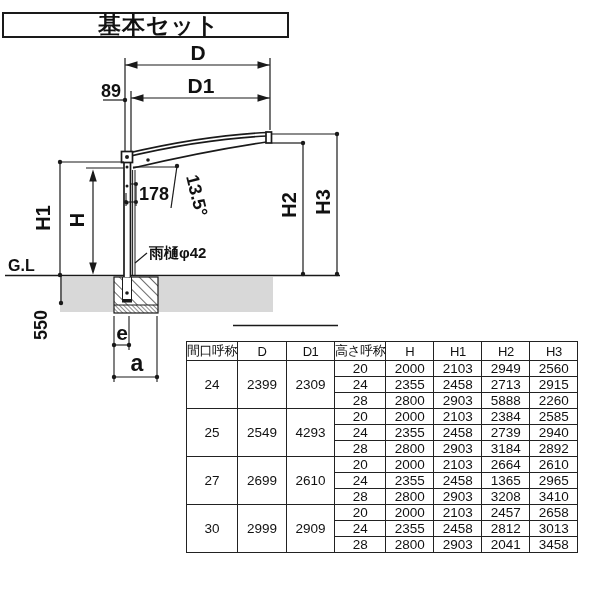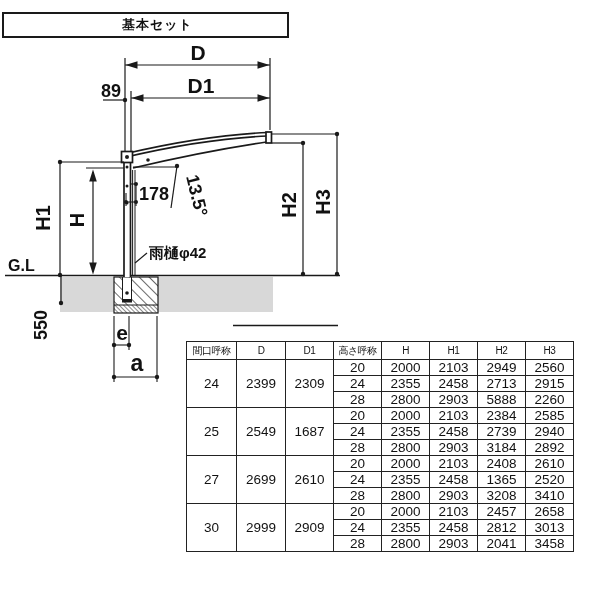--- a/index.html
+++ b/index.html
@@ -6,35 +6,35 @@
   body {
     width:600px; height:600px; position:relative; overflow:hidden;
     background:#ffffff; font-family:"Liberation Sans", sans-serif; color:#111;
   }
   
   .title-box {
     position:absolute; left:2px; top:12px; width:283px; height:22px;
     border:2px solid #1a1a1a; background:#fff;
   }
   .title-box span {
-    display:block; margin-left:118px; font-size:13px; font-weight:bold;
+    display:block; margin-left:94px; font-size:23px; font-weight:bold;
     line-height:22px; letter-spacing:1px; white-space:nowrap;
   }
   
   .drawing { position:absolute; left:0; top:0; }
   svg text { font-family:"Liberation Sans", sans-serif; fill:#111; font-weight:bold; }
   
   .dim-table-wrap { position:absolute; left:186px; top:341px; }
   .dim-table-title { font-size:17px; font-weight:bold; letter-spacing:0.5px; margin:0 0 4px 1px; white-space:nowrap; }
   table.dim-table { border-collapse:collapse; table-layout:fixed; background:#fff; }
   table.dim-table th, table.dim-table td {
     border:1.5px solid #222; text-align:center; vertical-align:middle;
     padding:0; font-weight:normal; white-space:nowrap;
   }
-  table.dim-table th { font-size:10px; height:17px; letter-spacing:-0.5px; }
+  table.dim-table th { font-size:13px; height:17px; letter-spacing:-0.5px; }
   table.dim-table td { font-size:13.5px; height:14.8px; }
 </style>
 </head>
 <body>
 
 <div class="title-box">
   <span>基本セット</span>
 </div>
 
 <svg class="drawing" width="600" height="600" viewBox="0 0 600 600">
@@ -239,21 +239,21 @@
         <tr>
           <td>28</td>
           <td>2800</td>
           <td>2903</td>
           <td>5888</td>
           <td>2260</td>
         </tr>
         <tr>
           <td rowspan="3">25</td>
           <td rowspan="3">2549</td>
-          <td rowspan="3">1687</td>
+          <td rowspan="3">4293</td>
           <td>20</td>
           <td>2000</td>
           <td>2103</td>
           <td>2384</td>
           <td>2585</td>
         </tr>
         <tr>
           <td>24</td>
           <td>2355</td>
           <td>2458</td>
@@ -267,29 +267,29 @@
           <td>3184</td>
           <td>2892</td>
         </tr>
         <tr>
           <td rowspan="3">27</td>
           <td rowspan="3">2699</td>
           <td rowspan="3">2610</td>
           <td>20</td>
           <td>2000</td>
           <td>2103</td>
-          <td>2408</td>
+          <td>2664</td>
           <td>2610</td>
         </tr>
         <tr>
           <td>24</td>
           <td>2355</td>
           <td>2458</td>
           <td>1365</td>
-          <td>2520</td>
+          <td>2965</td>
         </tr>
         <tr>
           <td>28</td>
           <td>2800</td>
           <td>2903</td>
           <td>3208</td>
           <td>3410</td>
         </tr>
         <tr>
           <td rowspan="3">30</td>

